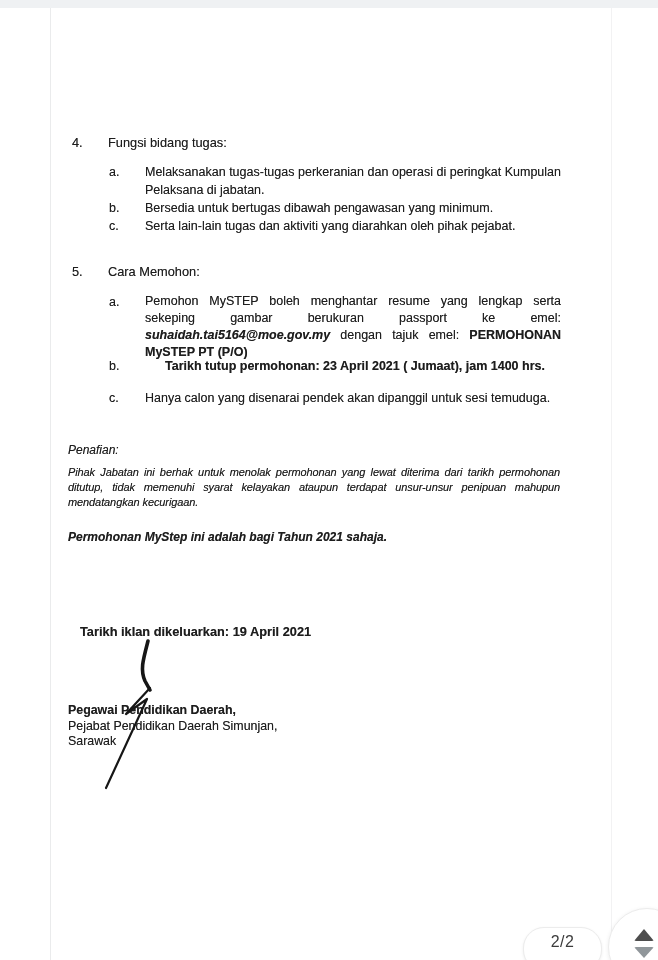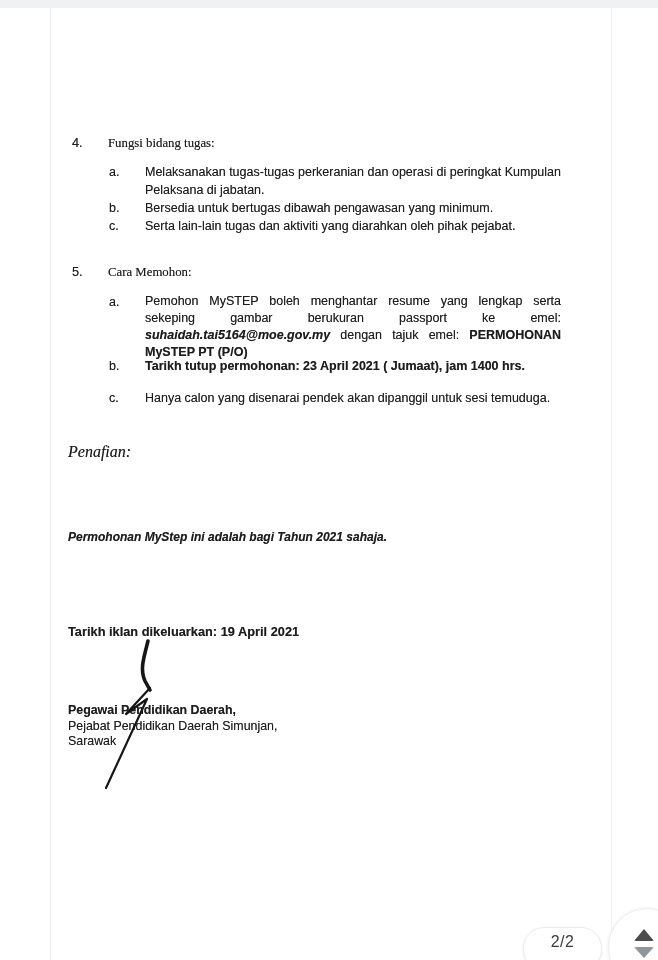--- a/index.html
+++ b/index.html
@@ -12,34 +12,34 @@
   .page-edge{position:absolute;top:8px;bottom:0;width:1px;}
   .page-edge.left{left:50px;background:rgba(160,163,168,0.22);}
   .page-edge.right{left:611px;background:rgba(160,163,168,0.14);}
 
   .doc{position:absolute;left:0;top:0;width:658px;height:960px;
        text-shadow:0 0 0.4px rgba(0,0,0,0.5);}
   .abs{position:absolute;}
 
   .sec-head{display:flex;font-size:12.8px;line-height:18px;}
   .sec-head .num{position:absolute;left:72px;width:36px;}
-  .sec-head .title{position:absolute;left:108px;font-family:Liberation Serif, serif;}
+  .sec-head .title{position:absolute;left:108px;}
 
   .sub{position:absolute;font-size:12.5px;line-height:18px;}
   .sub .letter{position:absolute;left:109px;width:36px;}
   .sub .txt{position:absolute;left:145px;width:416px;text-align:justify;}
   .sub.tight .txt{line-height:17px;}
-  .bold{font-weight:bold;}
+  .bold{font-weight:bold;margin-left:20px;}
 
-  .ital-head{font-size:16px;font-style:italic;font-family:Liberation Serif, serif;}
+  .ital-head{font-size:12px;font-style:italic;}
   .para-i{left:68px;width:492px;font-size:11px;font-style:italic;
           line-height:15px;letter-spacing:-0.1px;}
   .justify{text-align:justify;}
   .note-bi{left:68px;font-size:12px;font-weight:bold;font-style:italic;}
-  .date-b{left:68px;font-size:12.8px;font-weight:bold;}
+  .date-b{left:80px;font-size:12.8px;font-weight:bold;}
 
   .sig-block{left:68px;font-size:12.4px;line-height:15.5px;}
   .sig-block .l1{font-weight:bold;}
 
   .sig-svg{position:absolute;left:95px;top:635px;width:70px;height:160px;}
 
   .pager-chip{
     position:absolute;left:523px;top:927px;width:77px;height:42px;
     background:#ffffff;border:1px solid #ececec;border-radius:21px;
     box-shadow:0 1px 3px rgba(0,0,0,0.07);
@@ -99,20 +99,21 @@
     <div class="sub" style="top:357px;left:0;width:658px;">
       <span class="letter">b.</span>
       <div class="txt bold">Tarikh tutup permohonan: 23 April 2021 ( Jumaat), jam 1400 hrs.</div>
     </div>
     <div class="sub" style="top:389px;left:0;width:658px;">
       <span class="letter">c.</span>
       <div class="txt">Hanya calon yang disenarai pendek akan dipanggil untuk sesi temuduga.</div>
     </div>
 
     <div class="abs ital-head" style="top:443px;left:68px;">Penafian:</div>
+    <div class="abs para-i justify" style="top:465px;">Pihak Jabatan ini berhak untuk menolak permohonan yang lewat diterima dari tarikh permohonan ditutup, tidak memenuhi syarat kelayakan ataupun terdapat unsur-unsur penipuan mahupun mendatangkan kecurigaan.</div>
 
     <div class="abs note-bi" style="top:530px;">Permohonan MyStep ini adalah bagi Tahun 2021 sahaja.</div>
 
 
     <div class="abs date-b" style="top:624px;">Tarikh iklan dikeluarkan: 19 April 2021</div>
 
     <div class="abs sig-block" style="top:703px;">
       <div class="l1">Pegawai Pendidikan Daerah,</div>
       <div>Pejabat Pendidikan Daerah Simunjan,</div>
       <div>Sarawak</div>

